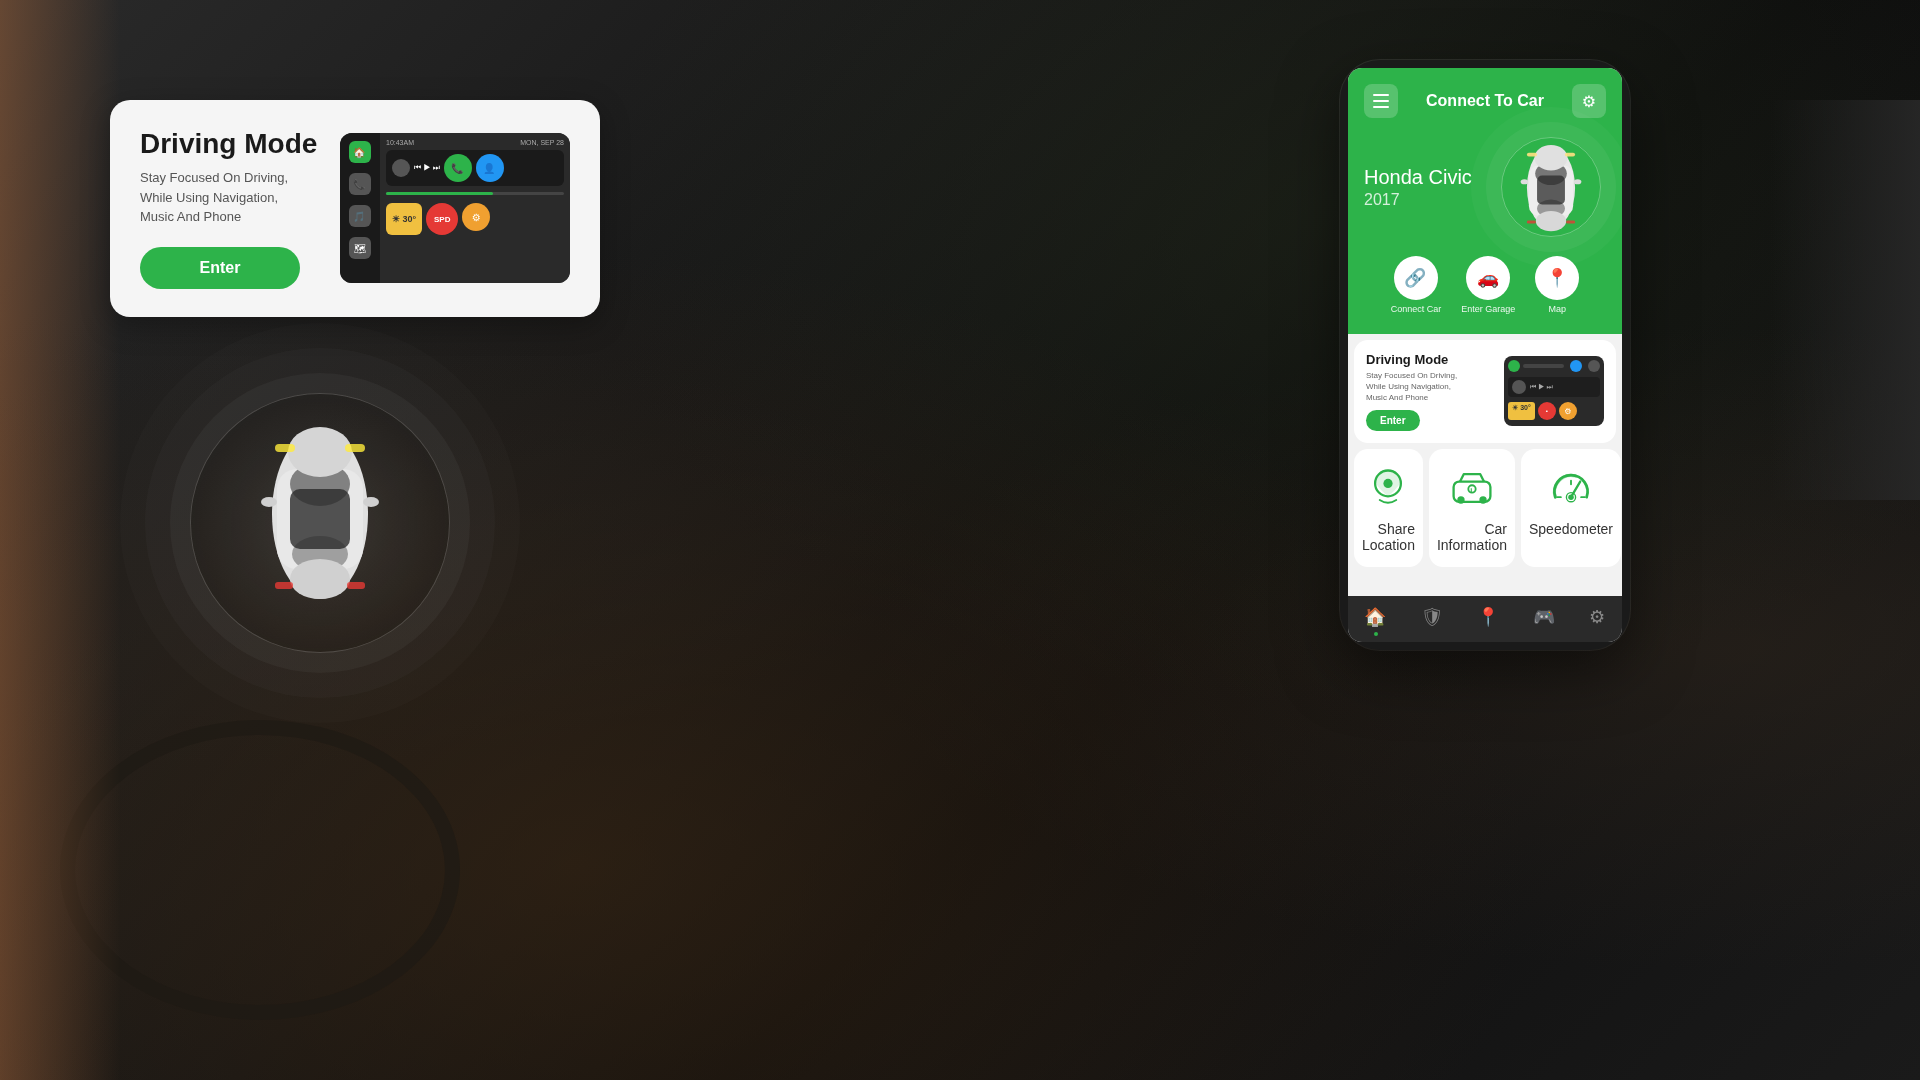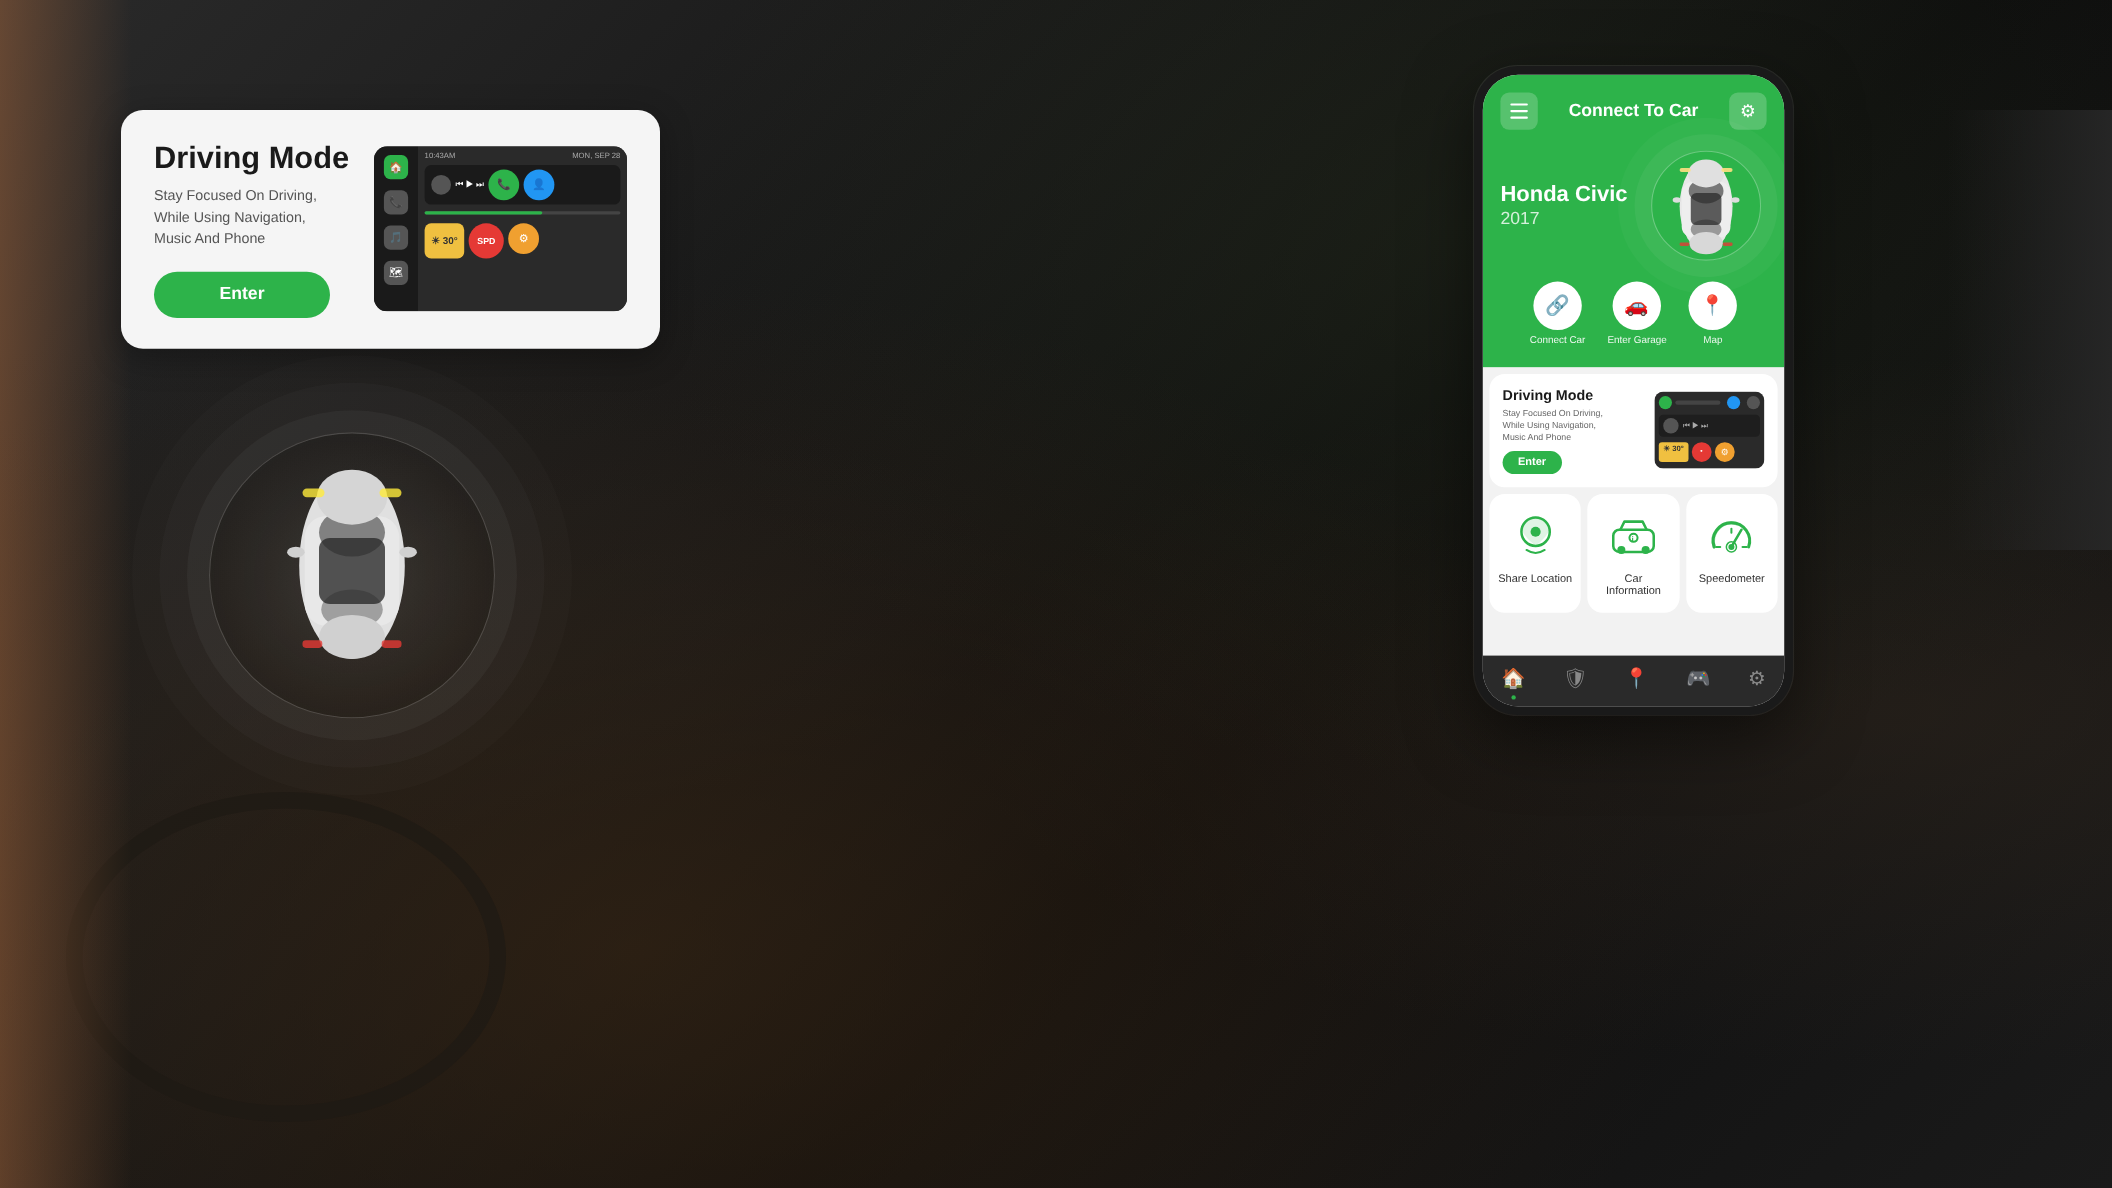--- a/index.html
+++ b/index.html
@@ -256,21 +256,21 @@
       background: #1a1a1a;
       border-radius: 40px;
       padding: 8px;
       box-shadow: 0 20px 60px rgba(0,0,0,0.5), 0 0 0 1px rgba(255,255,255,0.1);
       position: relative;
     }
 
     .phone-screen {
       width: 100%;
       height: 100%;
-      border-radius: 32px;
+      border-radius: 14px;
       overflow: hidden;
       display: flex;
       flex-direction: column;
       background: #f2f2f2;
     }
 
     
     .phone-header {
       background: #2db34a;
       padding: 16px 16px 20px;
@@ -327,21 +327,21 @@
     .car-info-section {
       display: flex;
       align-items: center;
       justify-content: space-between;
     }
 
     .car-name-block {}
     .car-name {
       color: white;
       font-size: 20px;
-      font-weight: 700;
+      font-weight: 400;
     }
     .car-year {
       color: rgba(255,255,255,0.8);
       font-size: 16px;
       margin-top: 2px;
     }
 
     .car-image-green {
       width: 110px;
       height: 110px;
@@ -494,23 +494,23 @@
       width: 50px;
       height: 50px;
       display: flex;
       align-items: center;
       justify-content: center;
       font-size: 26px;
       color: #2db34a;
     }
 
     .feature-label {
-      font-size: 10px;
+      font-size: 14px;
       color: #333;
-      text-align: center;
+      text-align: right;
       font-weight: 500;
     }
 
     
     .phone-nav {
       background: #2a2a2a;
       padding: 10px 0 14px;
       display: flex;
       justify-content: space-around;
       align-items: center;

